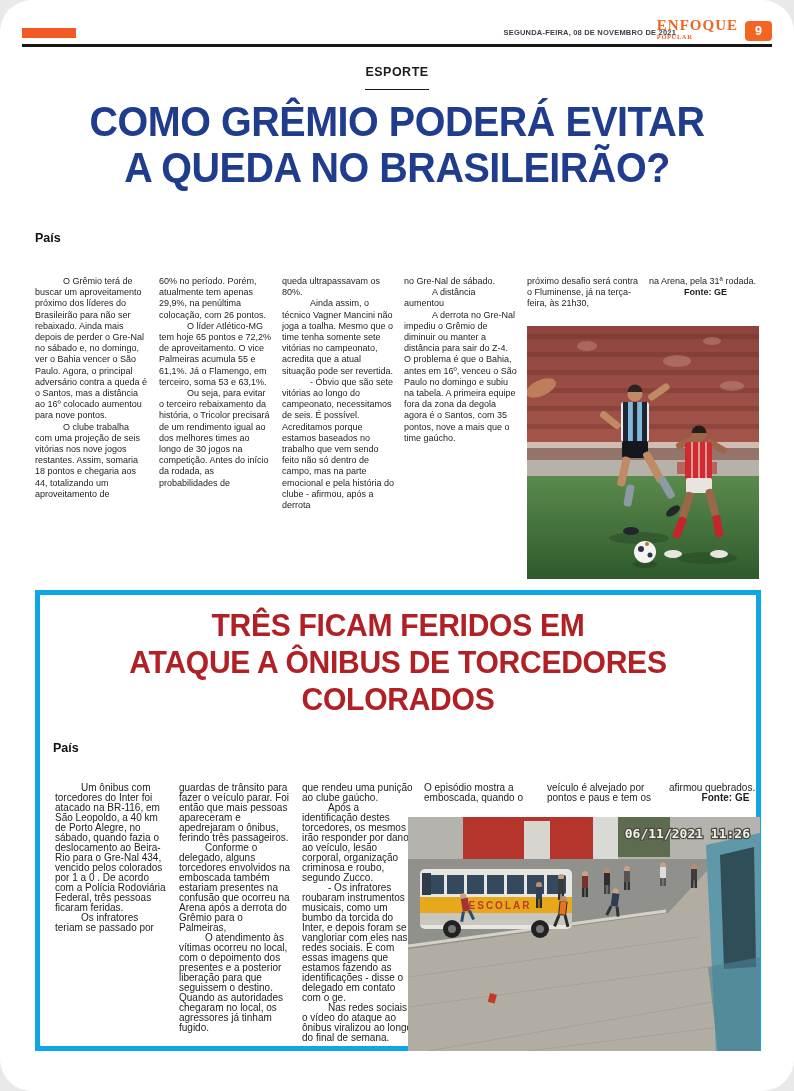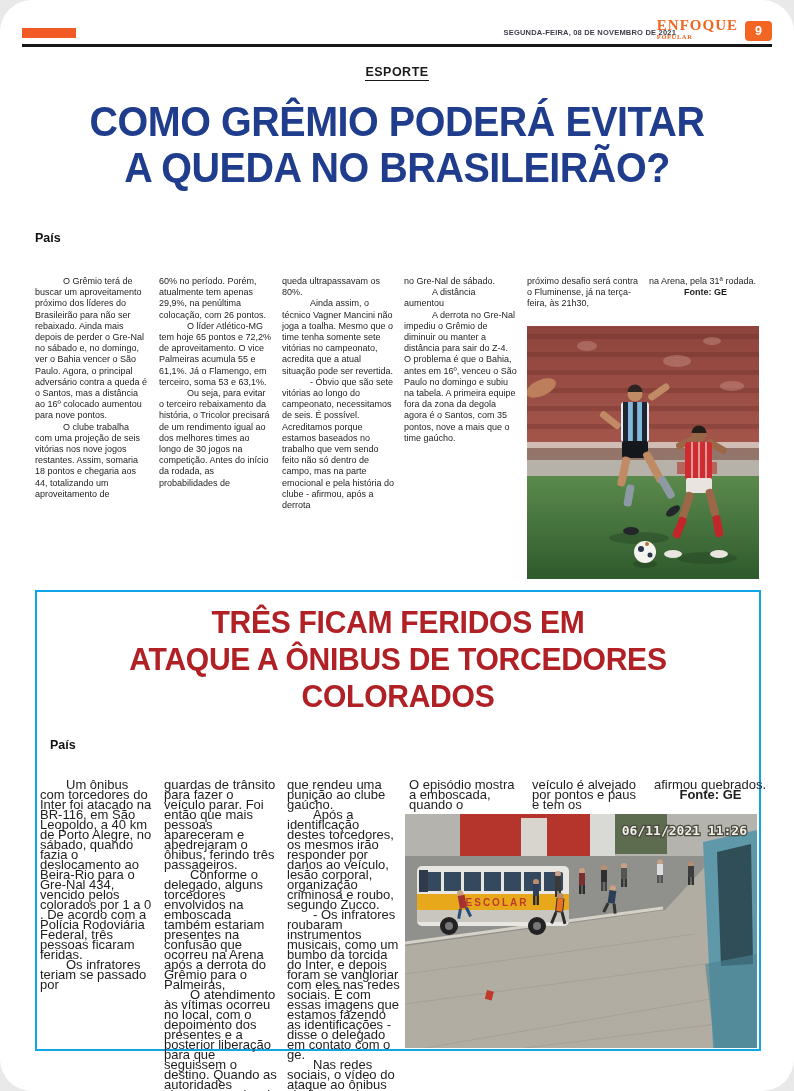--- a/index.html
+++ b/index.html
@@ -15,47 +15,47 @@
   .header-date { position:absolute; top:28px; right:118px; font-size:7.5px; font-weight:bold; color:#3b3e4a; letter-spacing:.2px; }
   .brand { position:absolute; top:18px; right:56px; color:#f26522; text-align:left; line-height:1;font-family:Liberation Serif, serif; }
   .brand-name { font-size:15px; font-weight:bold; letter-spacing:1px; }
   .brand-sub { font-size:6.5px; font-weight:bold; letter-spacing:.6px; margin-top:1px; }
   .page-num { position:absolute; top:21px; right:22px; width:27px; height:20px; background:#f26522; border-radius:4px;
               color:#fff; font-weight:bold; font-size:12.5px; text-align:center; line-height:20px; }
 
   
   .section-label-wrap { position:absolute; top:62px; left:0; width:100%; text-align:center; }
   .section-label { display:inline-block; font-size:12.5px; font-weight:bold; letter-spacing:.5px;
-                   border-bottom:1.5px solid #161616; padding-bottom:1px; }
+                   border-bottom:1.5px solid #161616; padding-bottom:10px; }
 
   
   .headline1 { position:absolute; top:99px; left:10px; width:774px; text-align:center;
                color:#1f3d8c; font-weight:bold; font-size:42px; line-height:46px;
                letter-spacing:-.5px; transform:scaleX(.94); }
   .kicker1 { position:absolute; left:35px; top:231px; font-size:12.5px; font-weight:bold; color:#111; }
   .art1-cols { position:absolute; left:35px; top:276px; width:728px; height:306px; }
 
   .col { position:absolute; top:0; width:113px; font-size:9px; line-height:11.2px; color:#1d1d1d; }
   .col p { margin:0; }
   .col p.ind { text-indent:28px; }
   .col p.b { font-weight:bold; }
   .col p.c { text-align:center; }
   .c1{left:0} .c2{left:124px} .c3{left:247px} .c4{left:369px} .c5{left:492px} .c6{left:614px}
 
   .photo1 { position:absolute; left:492px; top:50px; width:232px; height:253px; }
   .photo1 svg, .photo2 svg { display:block; width:100%; height:100%; }
 
   
   .box { position:absolute; left:35px; top:590px; width:726px; height:461px;
-         border:2px solid #0ea5e9; box-sizing:border-box; background:#fff; }
+         border:5px solid #0ea5e9; box-sizing:border-box; background:#fff; }
   .headline2 { margin:12px 10px 0 10px; text-align:center; color:#b02025; font-weight:bold;
                font-size:31px; line-height:37px; letter-spacing:-.3px; transform:scaleX(.97); }
   .kicker2 { position:absolute; left:13px; top:146px; font-size:12.5px; font-weight:bold; color:#111; }
   .art2-cols { position:absolute; left:3px; top:188px; width:720px; height:268px; }
-  .art2-cols .col { font-size:13px; line-height:10px; }
+  .art2-cols .col { font-size:10px; line-height:10px;margin-left:12px; }
   .art2-cols .col p.ind { text-indent:26px; }
 
   .photo2 { position:absolute; left:365px; top:34px; width:352px; height:234px; }
 </style>
 </head>
 <body>
 
 <div class="page">
 
   <div class="accent-bar"></div>

